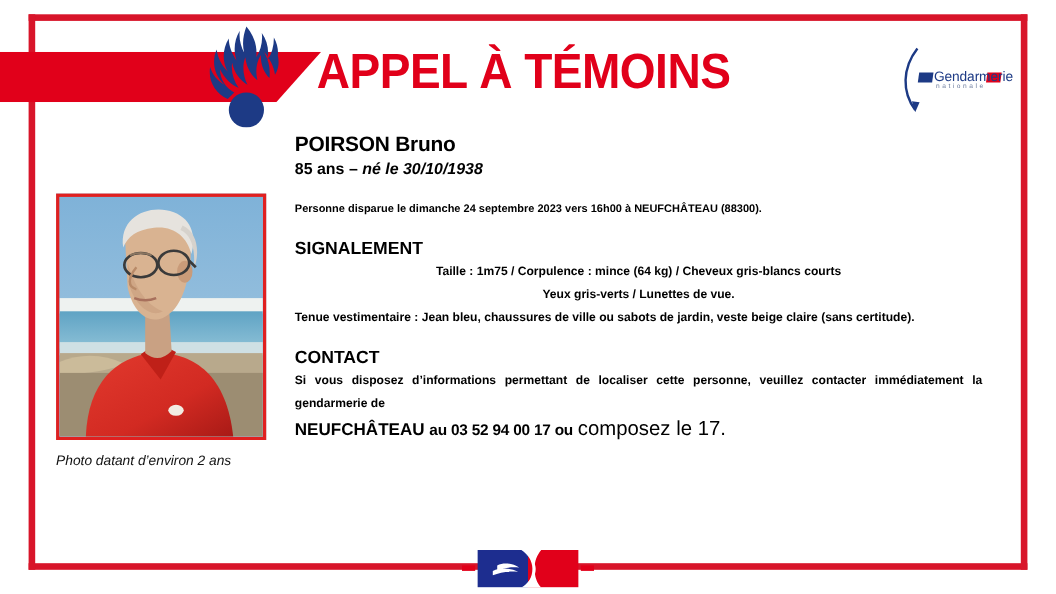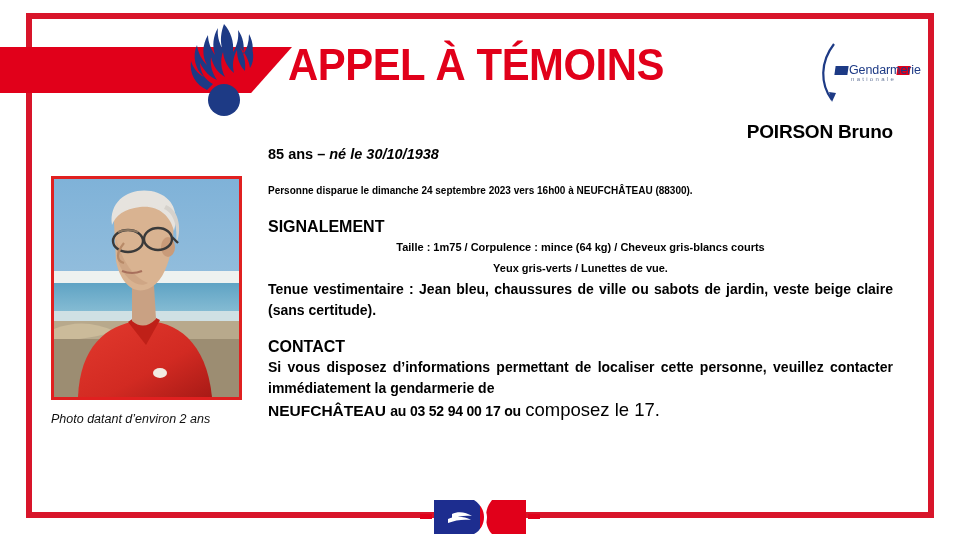--- a/index.html
+++ b/index.html
@@ -138,21 +138,20 @@
     left: 268px;
     top: 120px;
     width: 625px;
   }
   .name-line {
     font-size: 19px;
     font-weight: bold;
     color: #000;
     line-height: 23px;
     letter-spacing: -0.2px;
-    text-align: right;
   }
   .age-line {
     font-size: 14.5px;
     font-weight: bold;
     color: #000;
     line-height: 20px;
     margin-top: 1px;
   }
   .age-line .ital { font-style: italic; }
 
@@ -173,21 +172,21 @@
   }
   .body-line {
     font-size: 11px;
     font-weight: bold;
     color: #000;
     line-height: 21px;
     text-align: center;
     white-space: nowrap;
   }
   .body-block {
-    font-size: 14px;
+    font-size: 11px;
     font-weight: bold;
     color: #000;
     line-height: 21px;
     text-align: justify;
   }
   .contact-last {
     font-size: 15.5px;
     font-weight: bold;
     color: #000;
     line-height: 22px;

